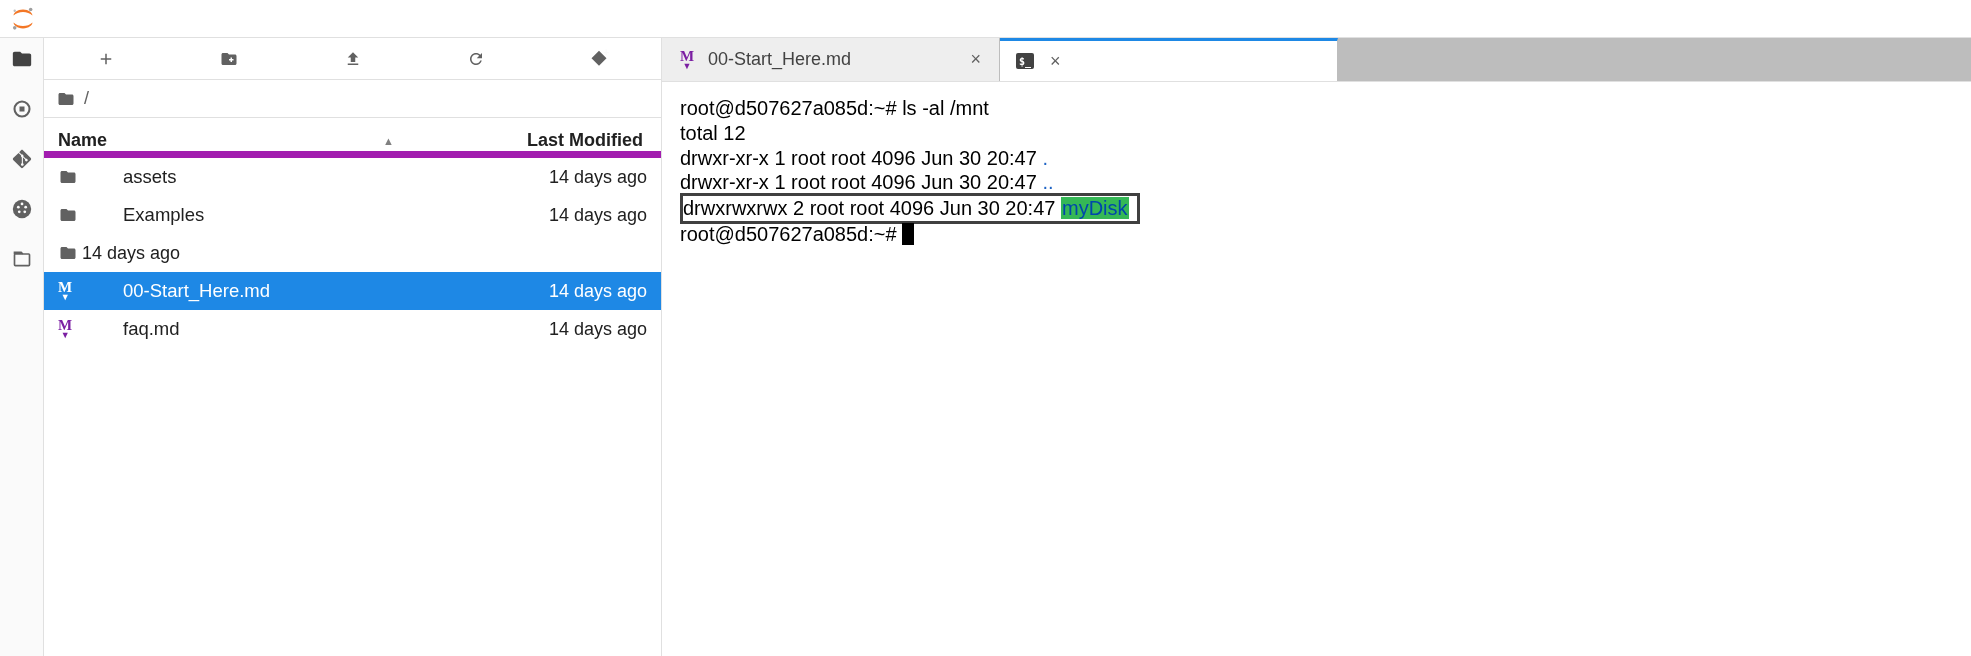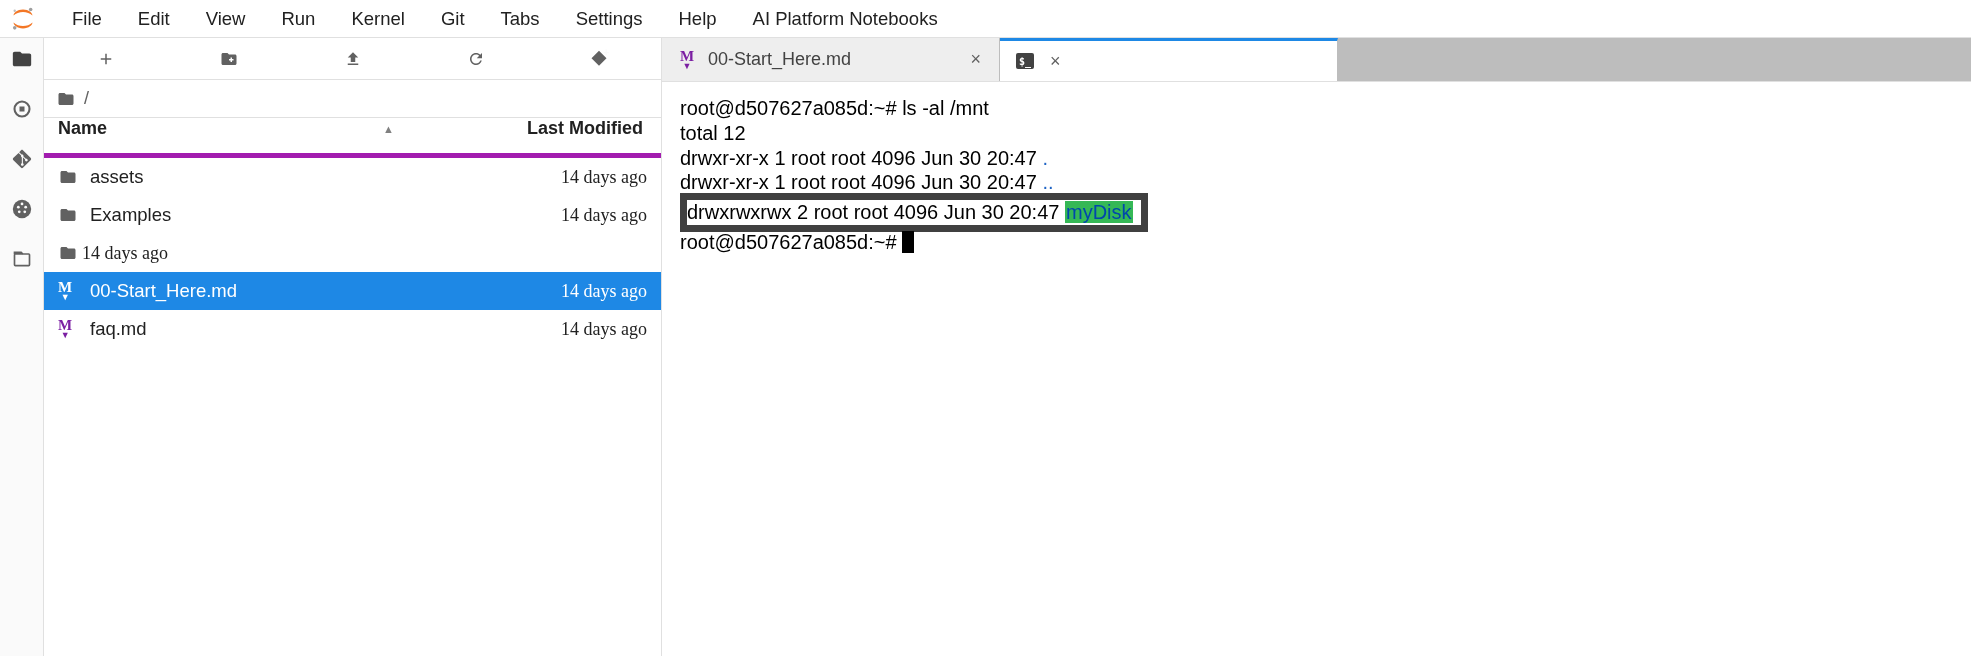--- a/index.html
+++ b/index.html
@@ -100,24 +100,24 @@
       align-items: center;
       height: 38px;
       padding: 0 12px;
       border-bottom: 1px solid #e0e0e0;
       font-size: 18px;
       color: #616161;
       gap: 8px;
     }
     .fb-header {
       display: flex;
-      align-items: flex-start;
+      align-items: flex-end;
       height: 40px;
       padding: 0 14px;
-      border-bottom: 5px solid #a21caf;
+      border-bottom: 7px solid #a21caf;
       font-size: 18px;
       font-weight: 600;
     }
     .fb-col-name {
       flex: 1;
       display: flex;
       align-items: center;
       gap: 6px;
     }
     .fb-col-mod {
@@ -147,25 +147,25 @@
     }
     .fb-row .fb-icon {
       width: 24px;
       display: flex;
       align-items: center;
       justify-content: flex-start;
     }
     .fb-row .fb-name {
       flex: 1;
       padding-left: 8px;
+      margin-left: 33px;
     }
     .fb-row .fb-mod {
       text-align: center;
       font-size: 18px;
-      font-family: Liberation Serif, serif;
     }
     .md-icon-glyph {
       display: inline-flex;
       flex-direction: column;
       align-items: center;
       line-height: 1;
     }
     .md-icon-glyph .m {
       font-weight: 700;
       font-size: 15px;
@@ -249,21 +249,21 @@
       font-family: Liberation Sans, sans-serif;
       font-size: 20px;
       line-height: 1.24;
       white-space: pre;
       color: #000;
       background: #fff;
       overflow: auto;
     }
     .term-blue { color: #1e63c4; }
     .term-highlight {
-      border: 7px solid #404040;
+      border: 3px solid #404040;
       display: inline-block;
       padding-right: 8px;
       margin: -2px 0;
     }
     .term-green-bg {
       background: #35b856;
       color: #0047ab;
       padding: 0 1px;
     }
     .term-cursor {
@@ -284,32 +284,20 @@
       <svg width="26" height="26" viewBox="0 0 44 44">
           <g fill="none">
             <path d="M22 6 C 12 6 6 12 6 16 C 10 12 16 10 22 10 C 28 10 34 12 38 16 C 38 12 32 6 22 6 Z" fill="#F37726"></path>
             <path d="M22 38 C 32 38 38 32 38 28 C 34 32 28 34 22 34 C 16 34 10 32 6 28 C 6 32 12 38 22 38 Z" fill="#F37726"></path>
             <circle cx="35" cy="6" r="3" fill="#9E9E9E"></circle>
             <circle cx="8" cy="37" r="3" fill="#9E9E9E"></circle>
             <circle cx="8" cy="8" r="2" fill="#BDBDBD"></circle>
           </g>
         </svg>
     </div>
-    <div id="menubar-items" style="display: flex;">
-        <div class="menu-item">File</div>
-        <div class="menu-item">Edit</div>
-        <div class="menu-item">View</div>
-        <div class="menu-item">Run</div>
-        <div class="menu-item">Kernel</div>
-        <div class="menu-item">Git</div>
-        <div class="menu-item">Tabs</div>
-        <div class="menu-item">Settings</div>
-        <div class="menu-item">Help</div>
-        <div class="menu-item">AI Platform Notebooks</div>
-      </div>
   </div>
 
   <div class="main">
 
     <div class="left-rail">
       <div class="rail-icon active">
         <svg width="22" height="22" viewBox="0 0 24 24" fill="#616161">
             <path d="M10 4H4c-1.1 0-2 .9-2 2v12c0 1.1.9 2 2 2h16c1.1 0 2-.9 2-2V8c0-1.1-.9-2-2-2h-8l-2-2z"></path>
           </svg>
       </div>

